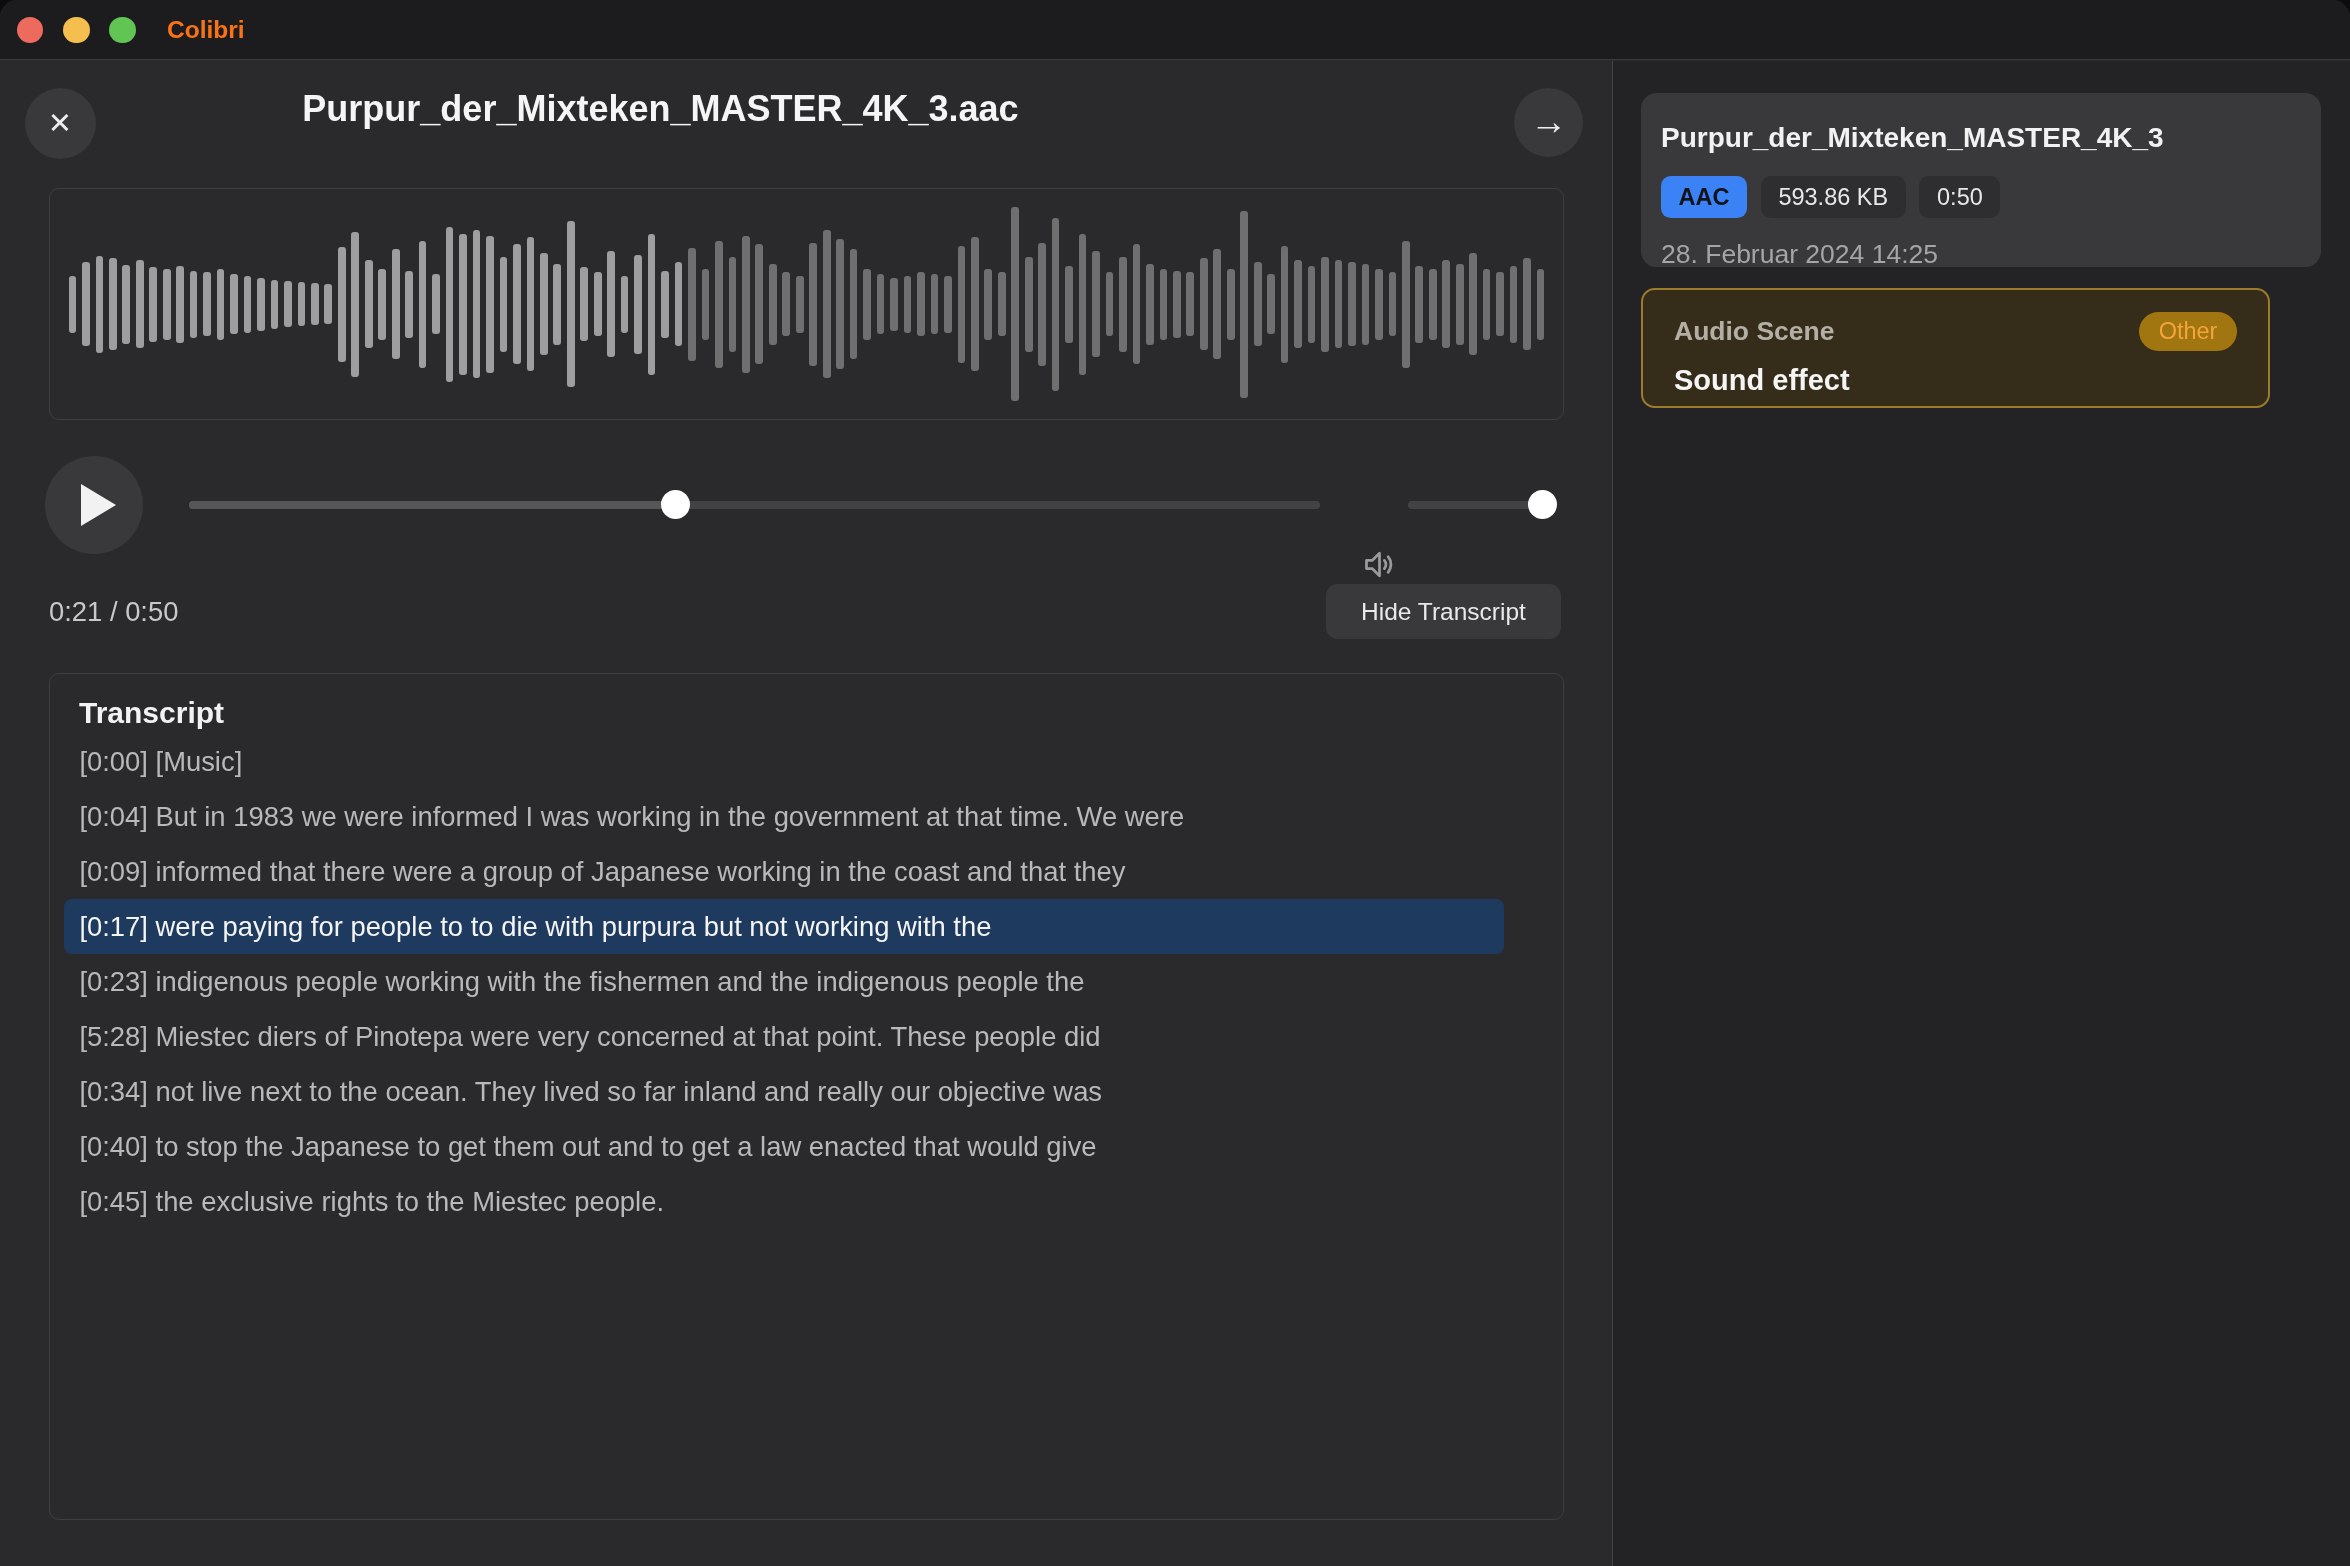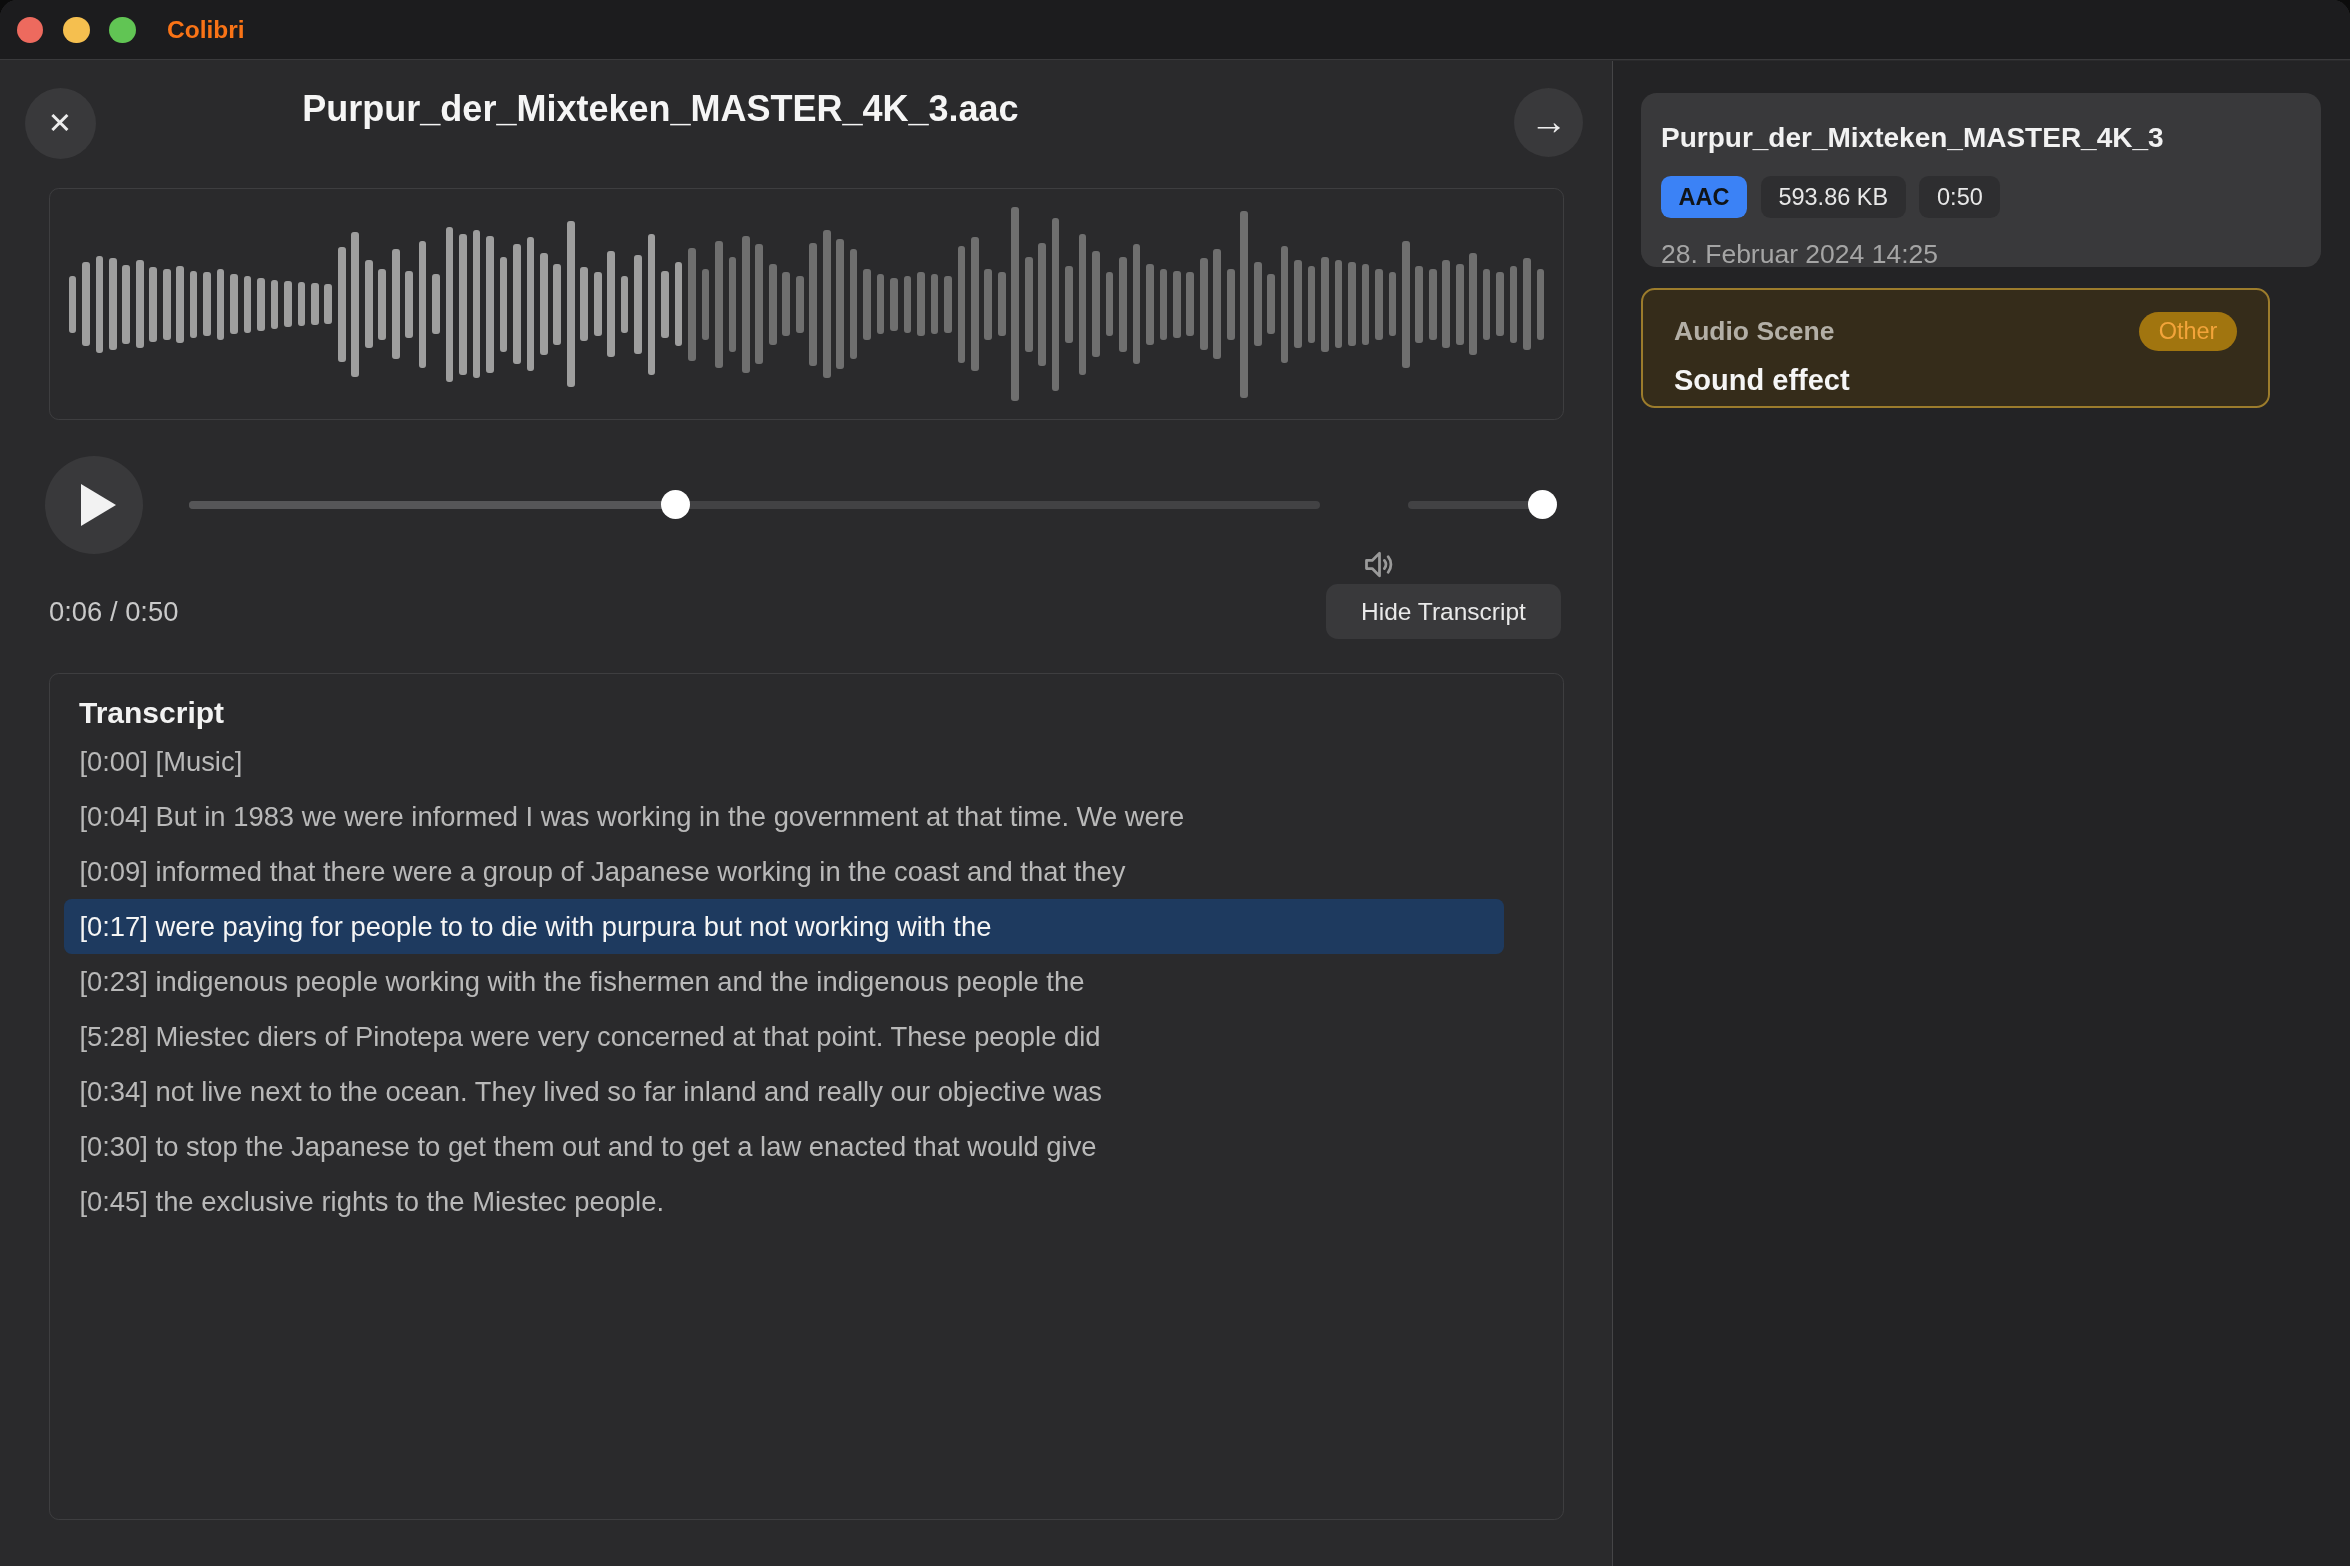--- a/index.html
+++ b/index.html
@@ -211,41 +211,41 @@
       <svg viewBox="0 0 24 24" width="39" height="43" fill="none" stroke="#9a9a9a" stroke-width="1.7" stroke-linejoin="round" stroke-linecap="round">
         <path d="M4 9.5 H7.5 L12 5 V19 L7.5 14.5 H4 Z"></path>
         <path d="M15 9.5 a4 4 0 0 1 0 5"></path>
         <path d="M17.3 7.2 a7.5 7.5 0 0 1 0 9.6"></path>
       </svg>
     </div>
     <div class="vol-track" id="vol-track">
       <div class="slider-handle" id="vol-handle" style="left: calc(100% - 21.6px);"></div>
     </div>
 
-    <div class="time-display">0:06 / 0:50</div>
+    <div class="time-display">0:21 / 0:50</div>
     <button class="hide-btn">Hide Transcript</button>
 
     <div class="transcript-box">
       <div class="transcript-heading">Transcript</div>
       <div class="t-lines" id="t-lines">
   <div class="t-line"><span class="t-text">[0:00] [Music]</span></div>
 
   <div class="t-line"><span class="t-text">[0:04] But in 1983 we were informed I was working in the government at that time. We were</span></div>
 
   <div class="t-line"><span class="t-text">[0:09] informed that there were a group of Japanese working in the coast and that they</span></div>
 
   <div class="t-line active"><span class="t-text">[0:17] were paying for people to to die with purpura but not working with the</span></div>
 
   <div class="t-line"><span class="t-text">[0:23] indigenous people working with the fishermen and the indigenous people the</span></div>
 
   <div class="t-line"><span class="t-text">[5:28] Miestec diers of Pinotepa were very concerned at that point. These people did</span></div>
 
   <div class="t-line"><span class="t-text">[0:34] not live next to the ocean. They lived so far inland and really our objective was</span></div>
 
-  <div class="t-line"><span class="t-text">[0:30] to stop the Japanese to get them out and to get a law enacted that would give</span></div>
+  <div class="t-line"><span class="t-text">[0:40] to stop the Japanese to get them out and to get a law enacted that would give</span></div>
 
   <div class="t-line"><span class="t-text">[0:45] the exclusive rights to the Miestec people.</span></div>
 </div>
     </div>
   </div>
 
   <div class="sidebar">
 
     <div class="file-card">
       <div class="fc-title">Purpur_der_Mixteken_MASTER_4K_3</div>

